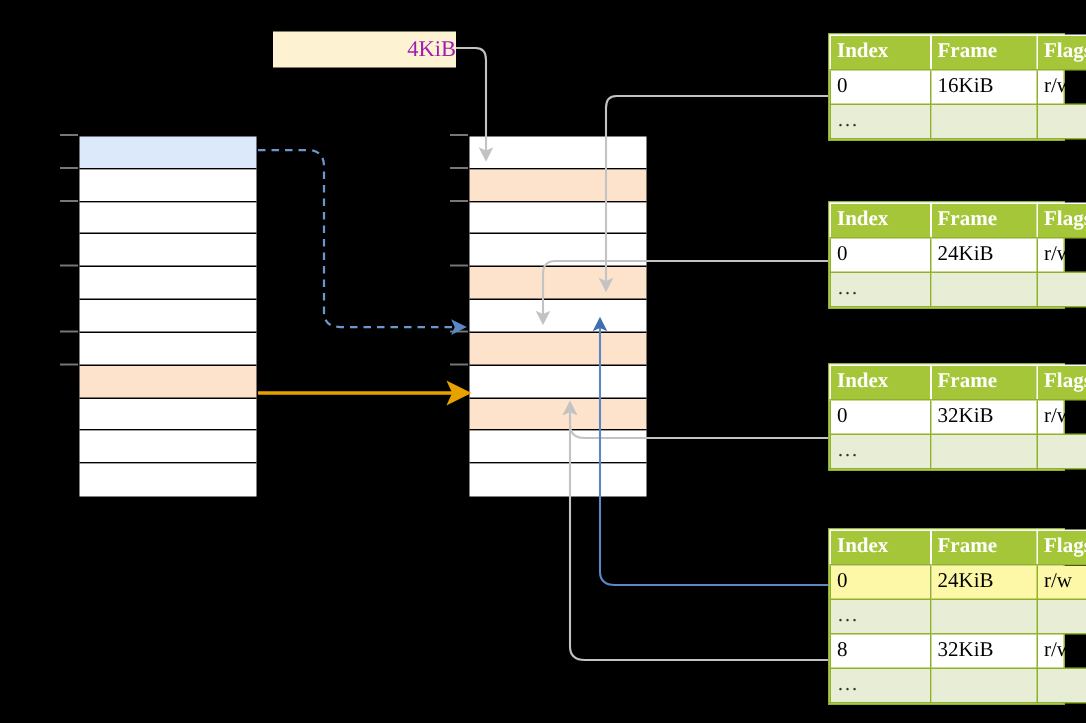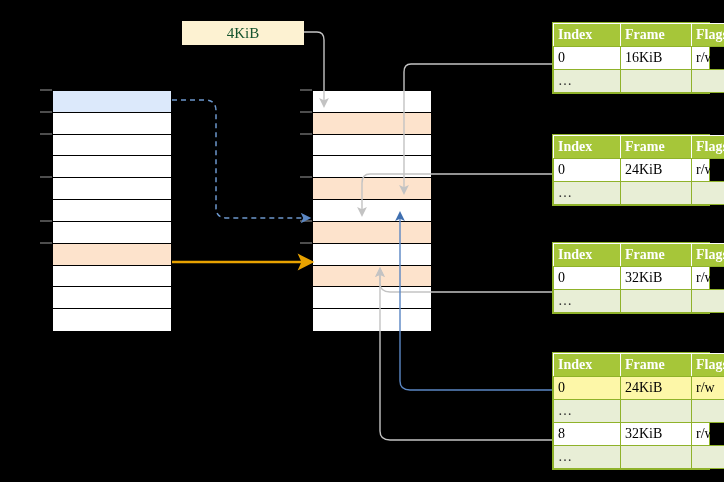--- a/index.html
+++ b/index.html
@@ -74,22 +74,22 @@
   .col-index { width: 58px; }
   .col-frame { width: 62px; }
   .col-flags { width: 38px; }
 
   
   .sizelabel {
     position: absolute;
     background: #fdf2d2;
     font-size: 15px;
     line-height: 20px;
-    text-align: center;
-    color: #14532d;
+    text-align: right;
+    color: #a21caf;
     padding: 2px 0;
   }
 </style>
 </head>
 <body>
 
 <div id="root">
 
   <div class="sizelabel" id="size-label" style="left:182px; top:21px; width:122px;">4KiB</div>
 

